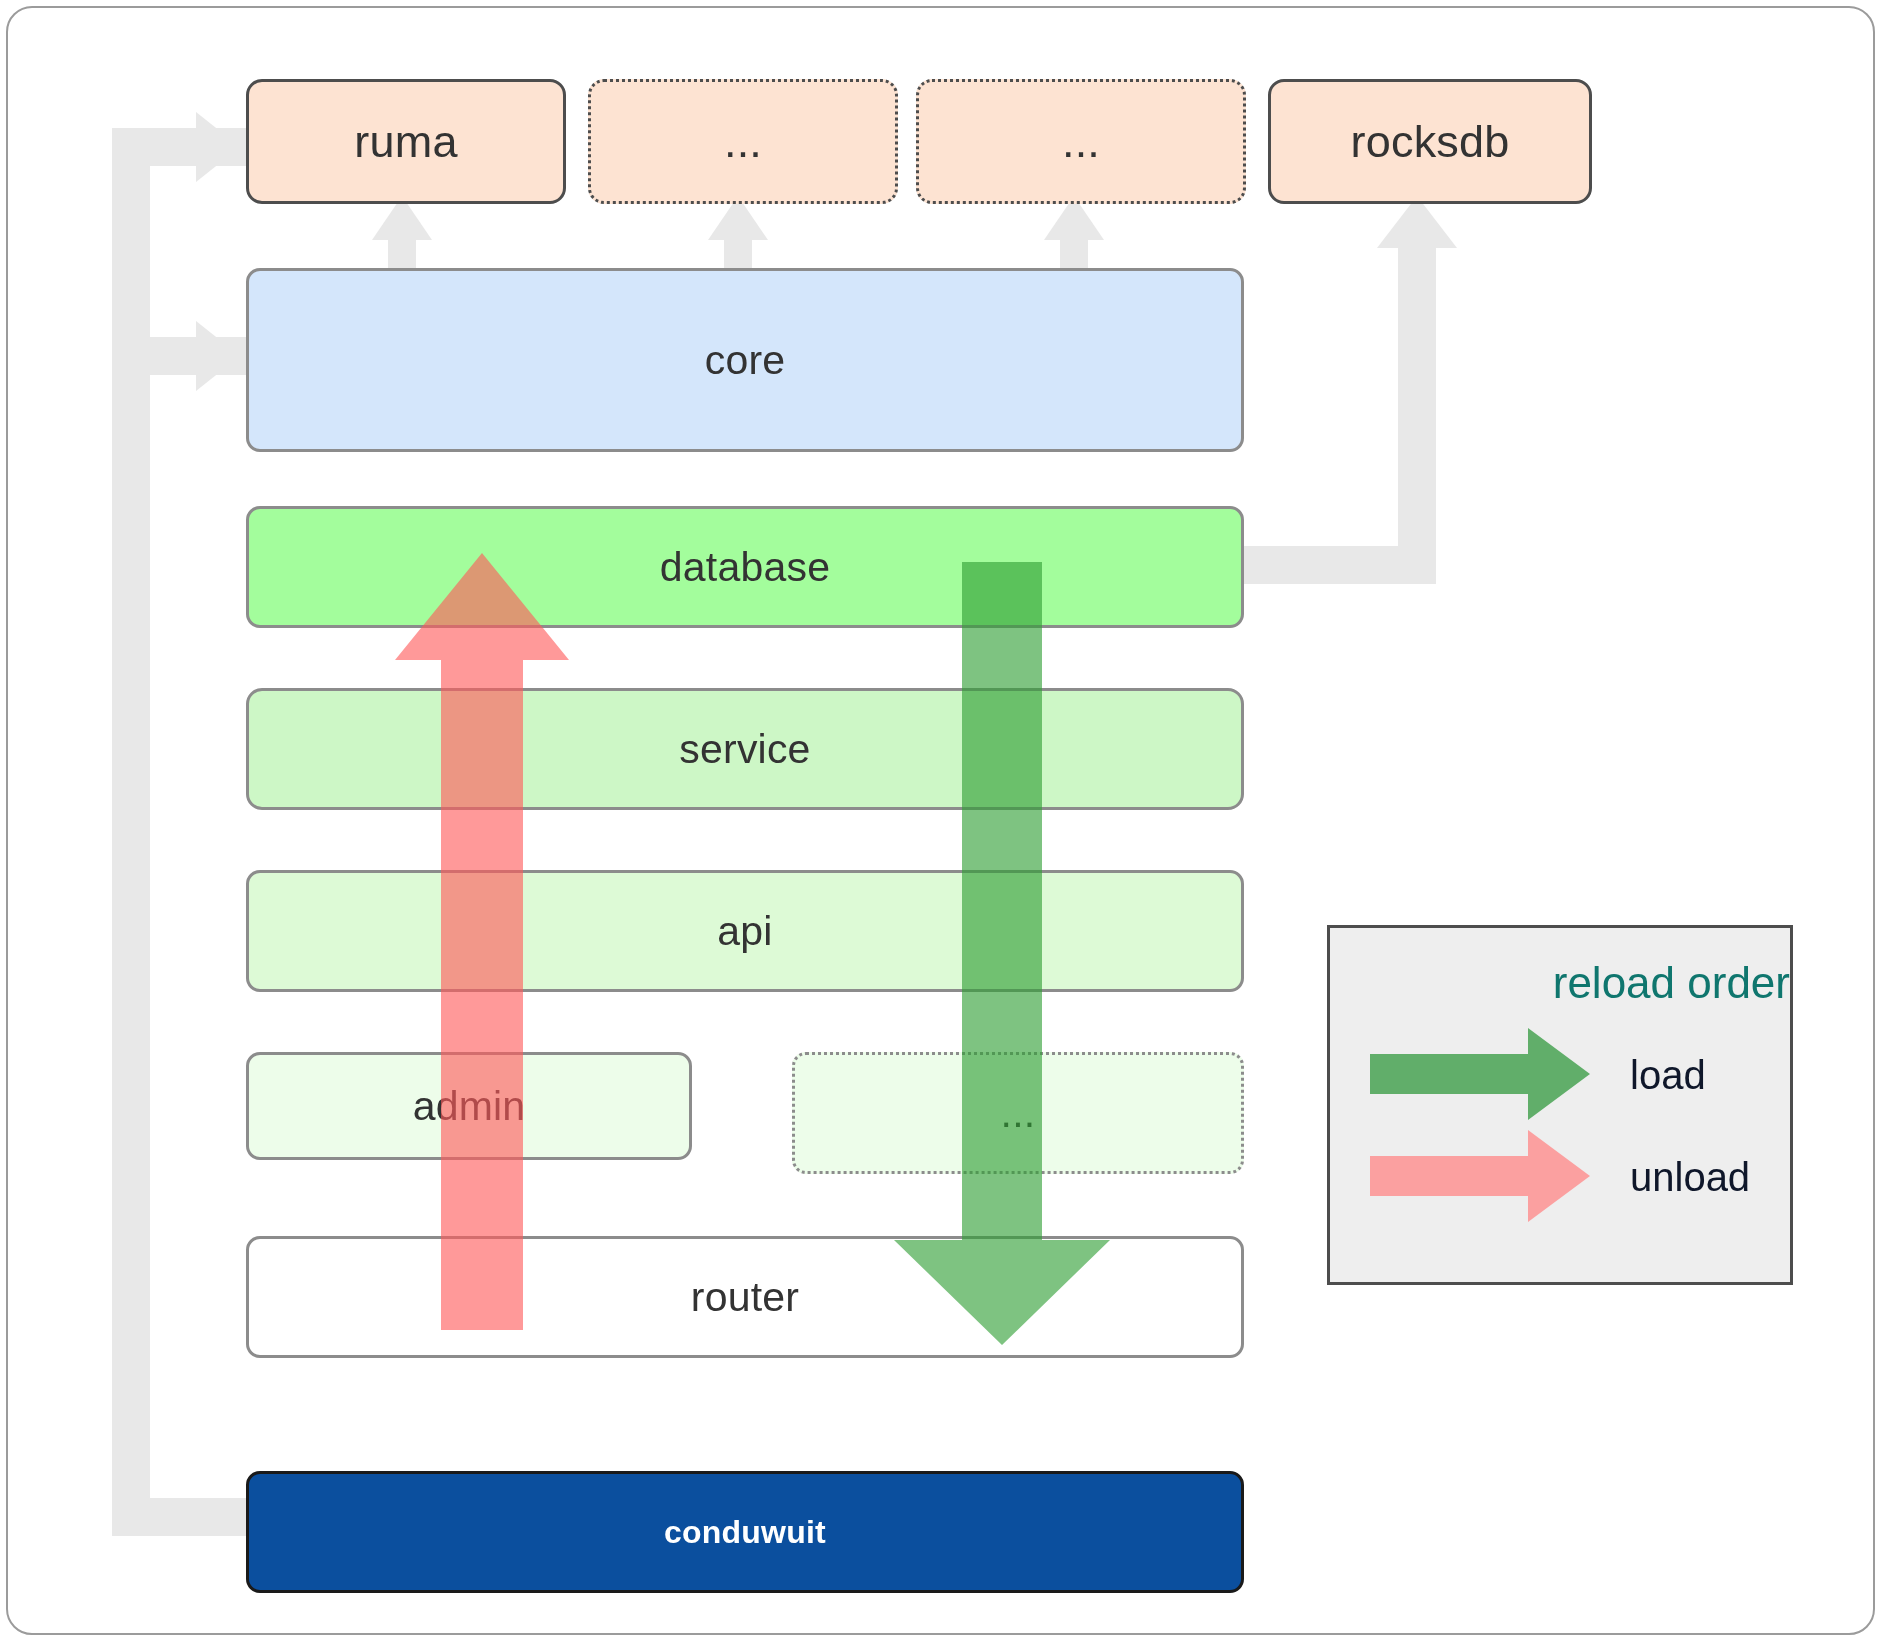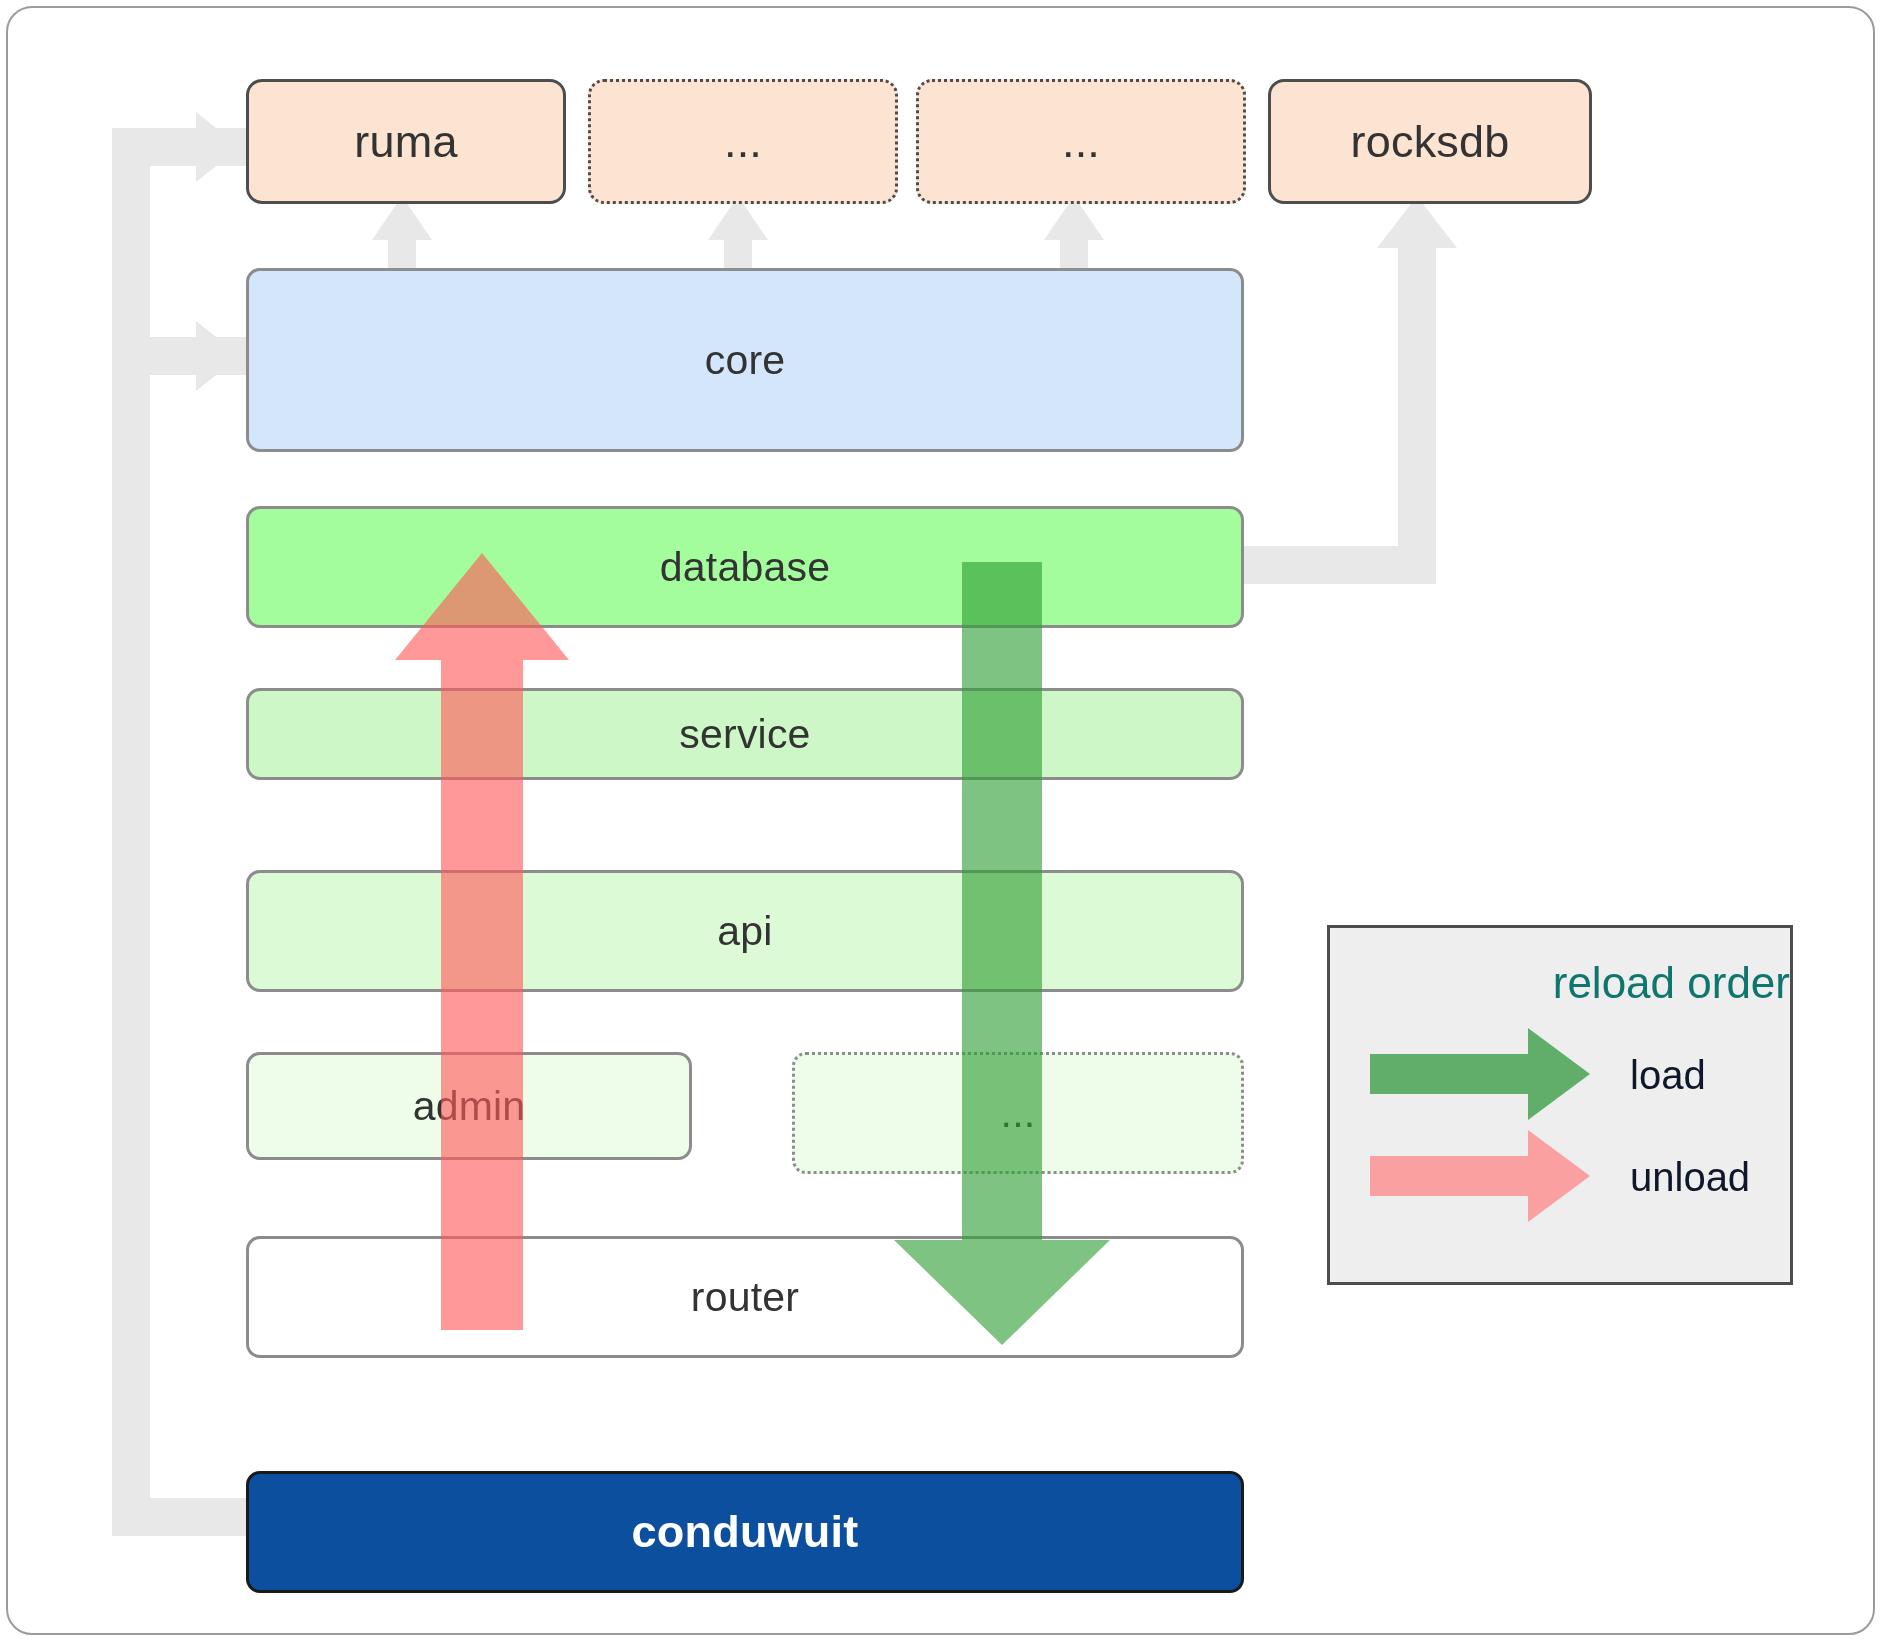--- a/index.html
+++ b/index.html
@@ -77,21 +77,21 @@
   }
   .router {
     background: #ffffff;
     border: 3px solid #8c8c8c;
   }
   .conduwuit {
     background: #0b4f9e;
     border: 3px solid #1a1a1a;
     color: #ffffff;
   }
-  .conduwuit .label { font-weight: bold; font-size: 45px; }
+  .conduwuit .label { font-weight: bold; font-size: 32px; }
 
   
   .legend {
     position: absolute;
     left: 1327px;
     top: 925px;
     width: 466px;
     height: 360px;
     background: #eeeeee;
     border: 3px solid #4d4d4d;
@@ -183,21 +183,21 @@
   </div>
 
   <div class="node db" style="left:246px; top:506px; width:998px; height:122px;">
     <span class="label">database</span>
   </div>
 
   <div class="node core" style="left:246px; top:268px; width:998px; height:184px;">
     <span class="label">core</span>
   </div>
 
-  <div class="node service" style="left:246px; top:688px; width:998px; height:92px;">
+  <div class="node service" style="left:246px; top:688px; width:998px; height:122px;border-radius:16px;">
     <span class="label">service</span>
   </div>
 
   <div class="node api" style="left:246px; top:870px; width:998px; height:122px;">
     <span class="label">api</span>
   </div>
 
   <div class="node admin" style="left:246px; top:1052px; width:446px; height:108px;">
     <span class="label">admin</span>
   </div>

